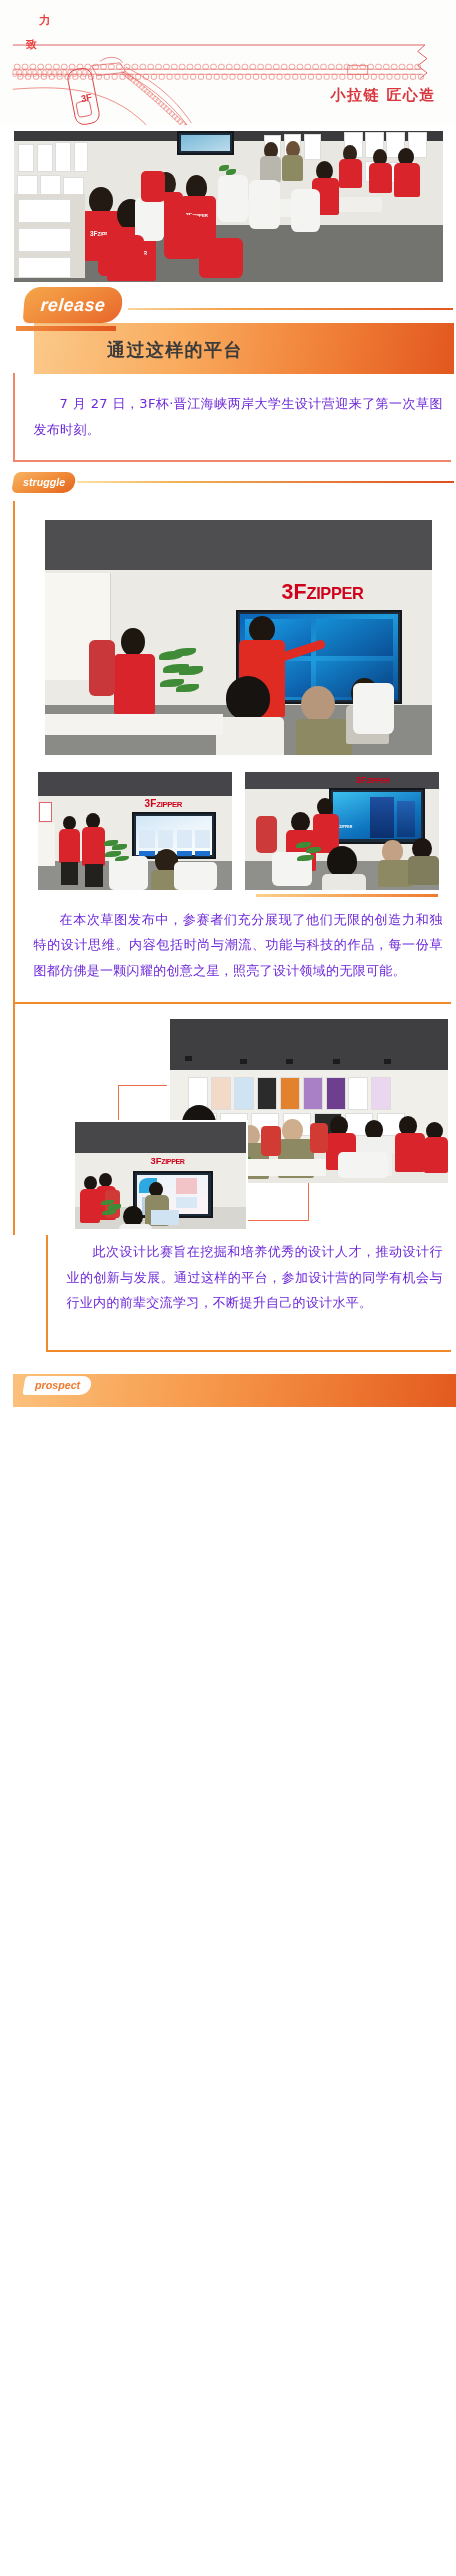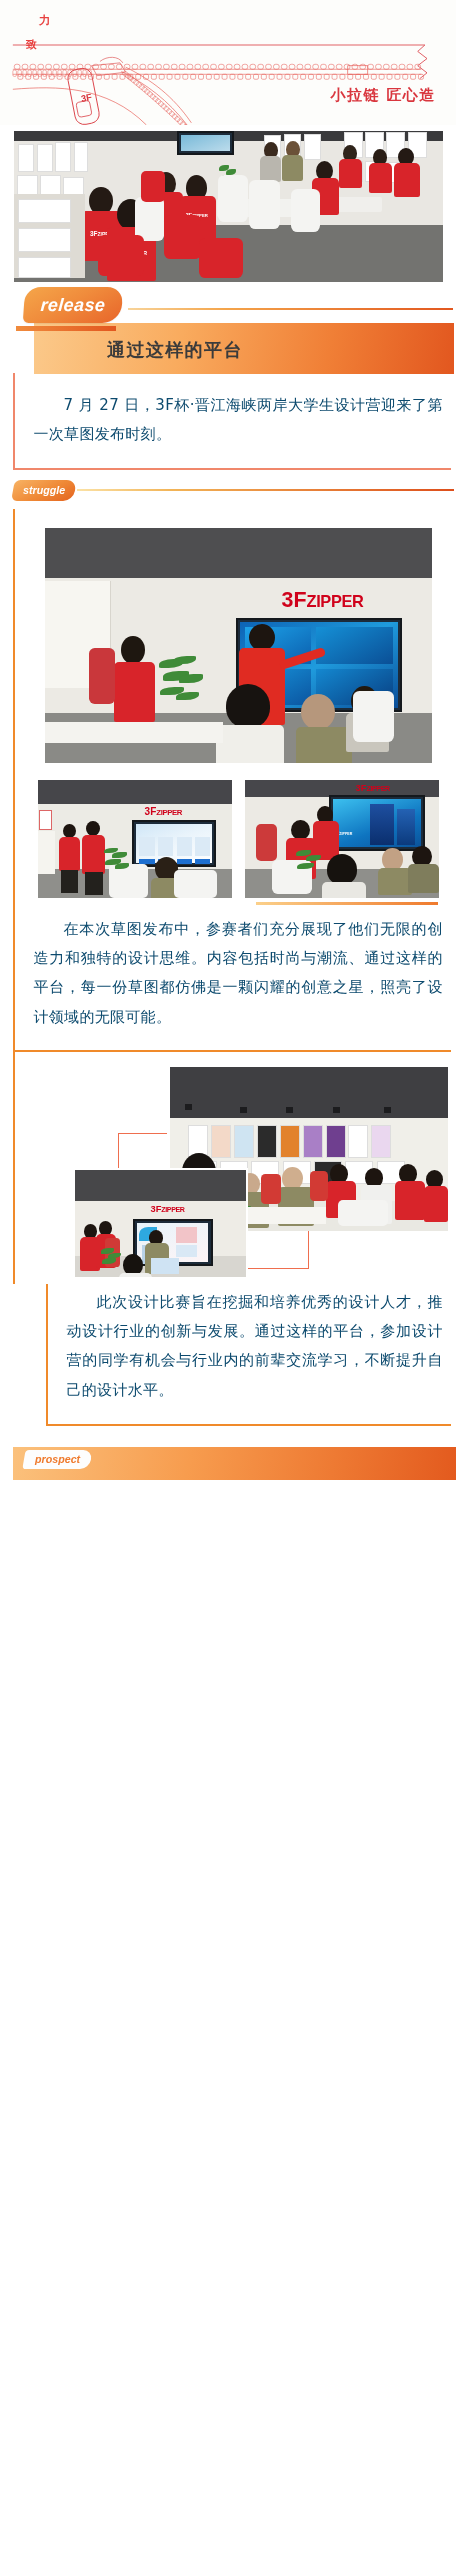--- a/index.html
+++ b/index.html
@@ -127,23 +127,23 @@
   .framed {
     position: relative;
     margin: 0 5.7px 0 13px;
     border-left: 2.9px solid #f0876b;
     border-bottom: 2.9px solid #f0876b;
     padding: 18.5px 8.6px 18.5px 18.5px;
   }
   .framed.orange { border-left-color: #f08a2a; border-bottom-color: #f08a2a; }
 
   .body-text {
-    font-size: 15px;
+    font-size: 13px;
     line-height: 1.95;
-    color: #0c4a6e;
+    color: #6d28d9;
     text-align: justify;
     letter-spacing: 0.3px;
     font-family: "DejaVu Sans", sans-serif;
     text-indent: 2em;
   }
 
   
   .pill-head { position: relative; width: 457px; height: 39px; }
   .pill-tab {
     position: absolute;
@@ -699,21 +699,21 @@
             <div class="leaf" style="left:10px;top:5px;width:15.7px;height:6.4px;"></div>
             <div class="leaf" style="left:1.4px;top:13px;width:17px;height:6.4px;"></div>
           </div>
         </div>
       </div>
     </div>
     <div class="duo-underline"></div>
 
     <div class="spacer" style="height:10px"></div>
 
-    <p class="body-text">在本次草图发布中，参赛者们充分展现了他们无限的创造力和独特的设计思维。内容包括时尚与潮流、通过这样的平台，每一份草图都仿佛是一颗闪耀的创意之星，照亮了设计领域的无限可能。</p>
+    <p class="body-text">在本次草图发布中，参赛者们充分展现了他们无限的创造力和独特的设计思维。内容包括时尚与潮流、功能与科技的作品，每一份草图都仿佛是一颗闪耀的创意之星，照亮了设计领域的无限可能。</p>
   </div>
 </div>
 
 <div class="section">
   <div class="framed orange" style="border-bottom:none;padding-top:0;padding-bottom:4.3px;">
 
     <div class="spacer" style="height:13px"></div>
 
     <div class="collage">
       <div class="collage-bracket-a"></div>
@@ -825,21 +825,21 @@
             <div class="leaf" style="left:1.4px;top:10px;width:14.3px;height:5.7px;"></div>
           </div>
           <div style="position:absolute;left:76px;top:88px;width:28.5px;height:15.7px;background:#cfe3f3;"></div>
         </div>
       </div>
     </div>
   </div>
 </div>
 
 <div class="section">
-  <div class="framed orange" style="padding-top:4.3px;padding-bottom:19px;margin-left:46px;">
+  <div class="framed orange" style="padding-top:4.3px;padding-bottom:35px;margin-left:46px;">
     <p class="body-text">此次设计比赛旨在挖掘和培养优秀的设计人才，推动设计行业的创新与发展。通过这样的平台，参加设计营的同学有机会与行业内的前辈交流学习，不断提升自己的设计水平。</p>
   </div>
 </div>
 
 <div class="spacer" style="height:18.5px"></div>
 
 <div class="section">
   <div class="prospect-head">
     <div class="prospect-bar"></div>
     <div class="prospect-bar-notch"></div>

